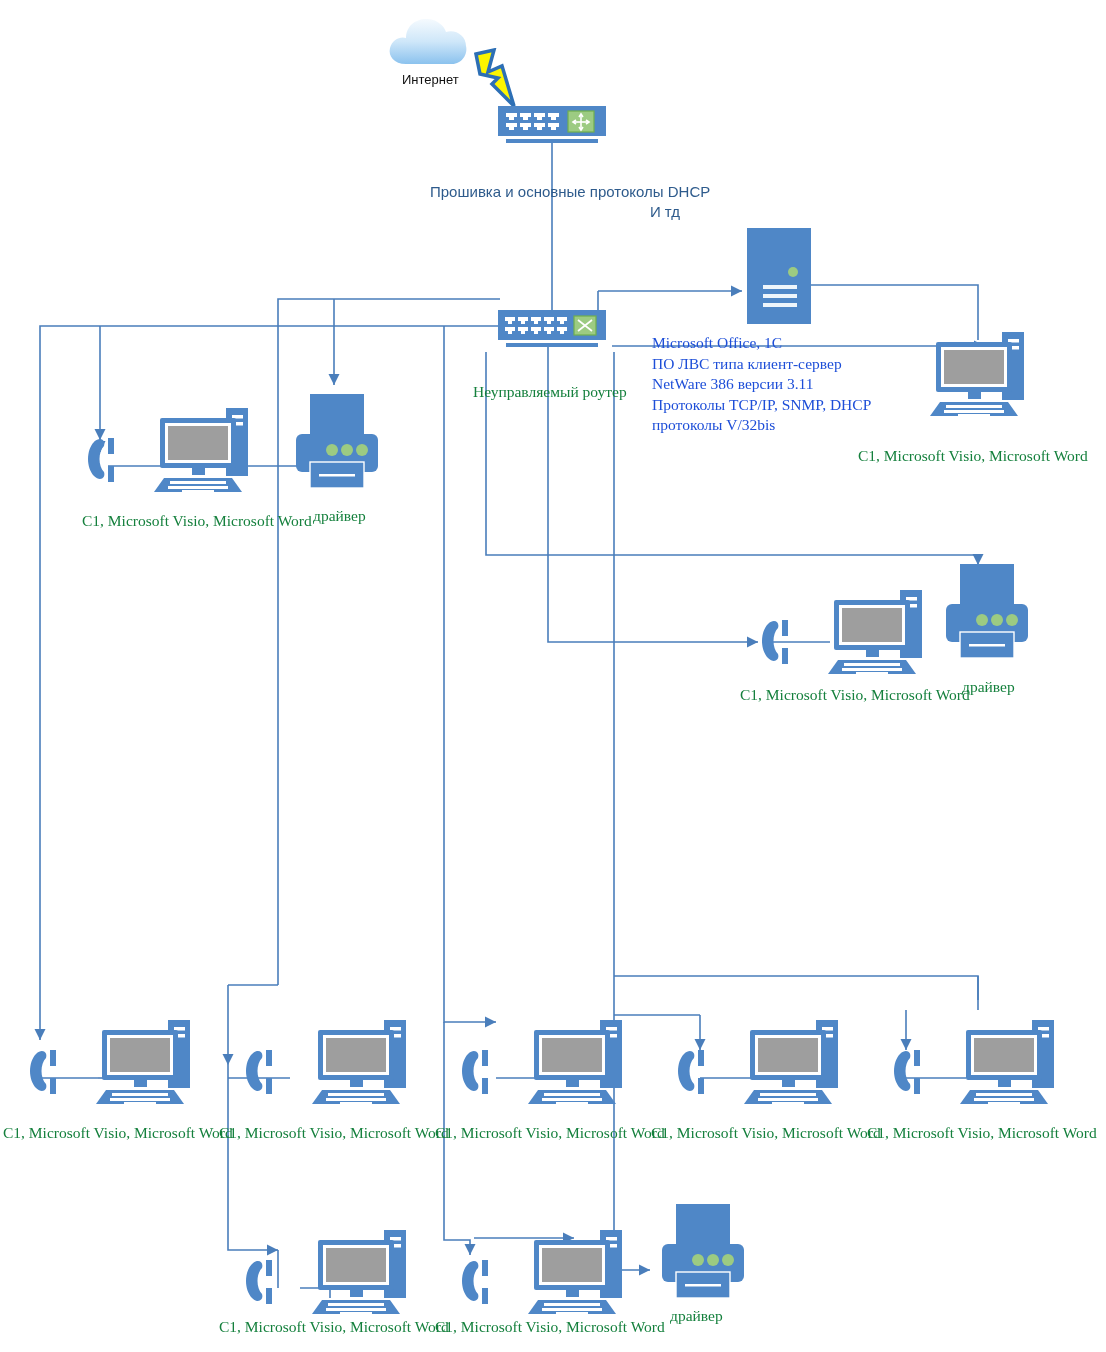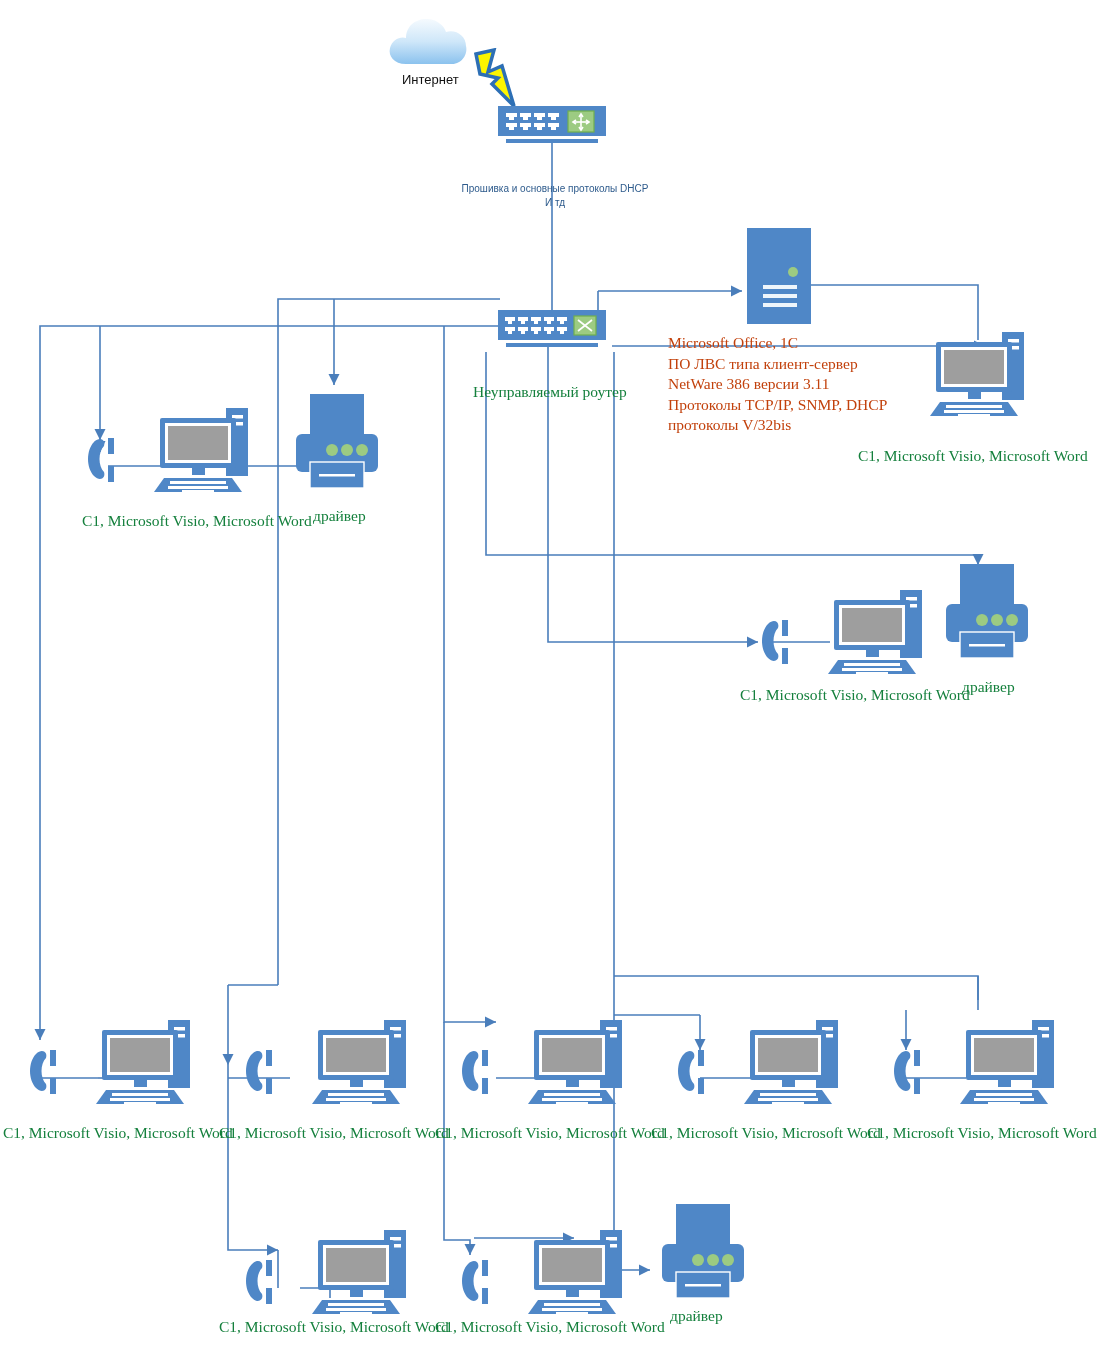--- a/index.html
+++ b/index.html
@@ -37,32 +37,31 @@
     white-space: nowrap;
     line-height: 1.18;
   }
   .lbl-sans {
     font-family: "Liberation Sans", sans-serif;
     font-size: 13px;
     color: #111111;
   }
   .lbl-note {
     font-family: "Liberation Sans", sans-serif;
-    font-size: 10px;
+    font-size: 15px;
     color: #2e5b8c;
-    text-align: center;
+    text-align: right;
     line-height: 1.35;
   }
   .lbl-block {
     font-family: "Liberation Serif", serif;
     font-size: 15.5px;
-    color: #c2410c;
+    color: #1d4ed8;
     line-height: 1.33;
     white-space: nowrap;
-    margin-left: 16px;
   }
 </style>
 </head>
 <body>
 
 <div id="canvas">
 
   <svg id="wires" viewBox="0 0 1106 1352" xmlns="http://www.w3.org/2000/svg">
     <defs>
       <marker id="arr" markerWidth="9" markerHeight="9" refX="7" refY="4.5" orient="auto" markerUnits="strokeWidth">

